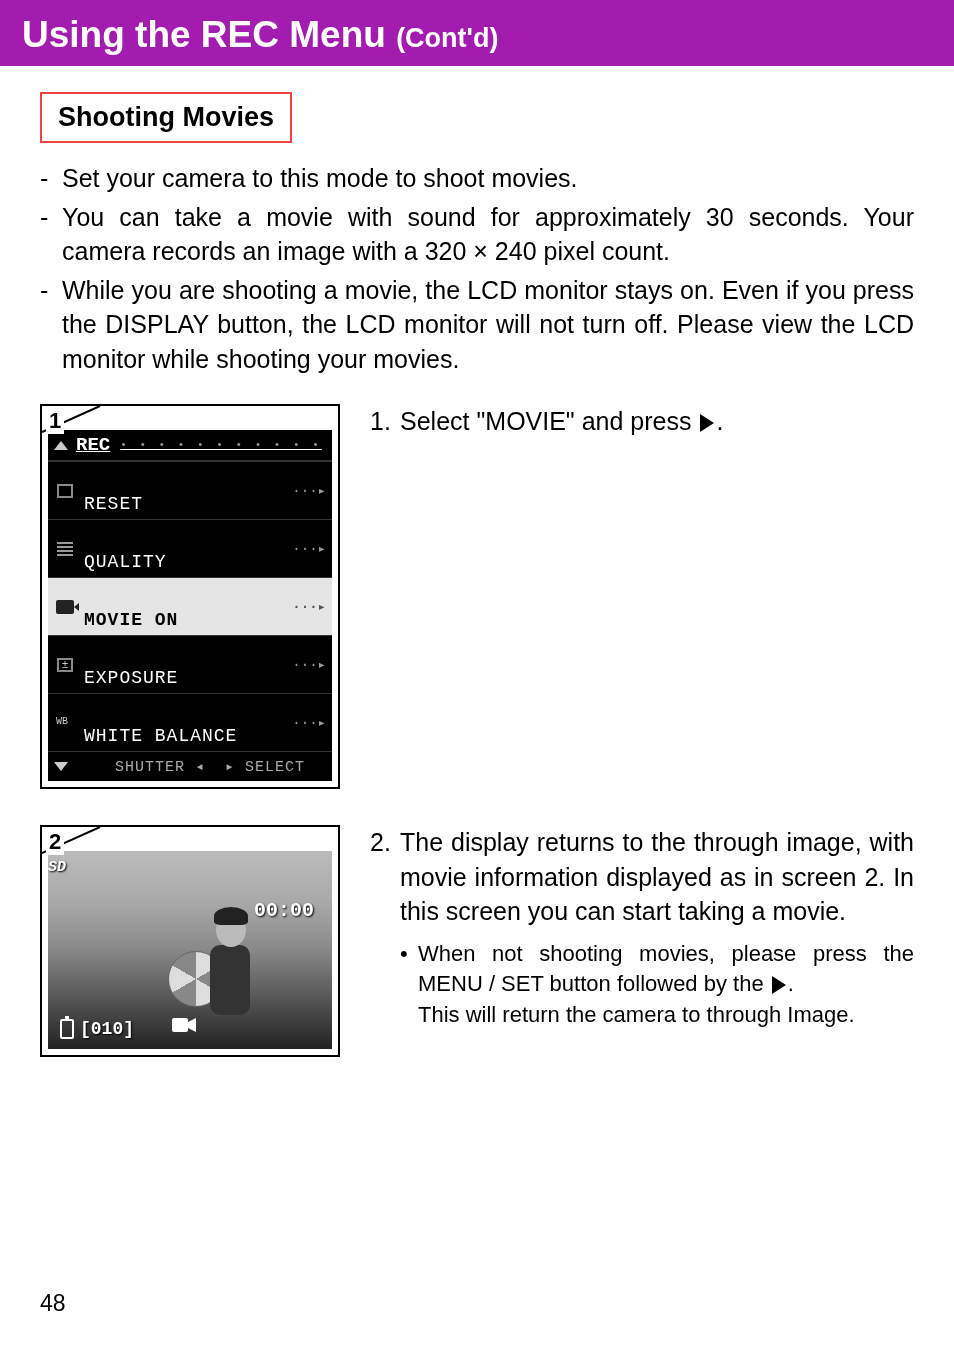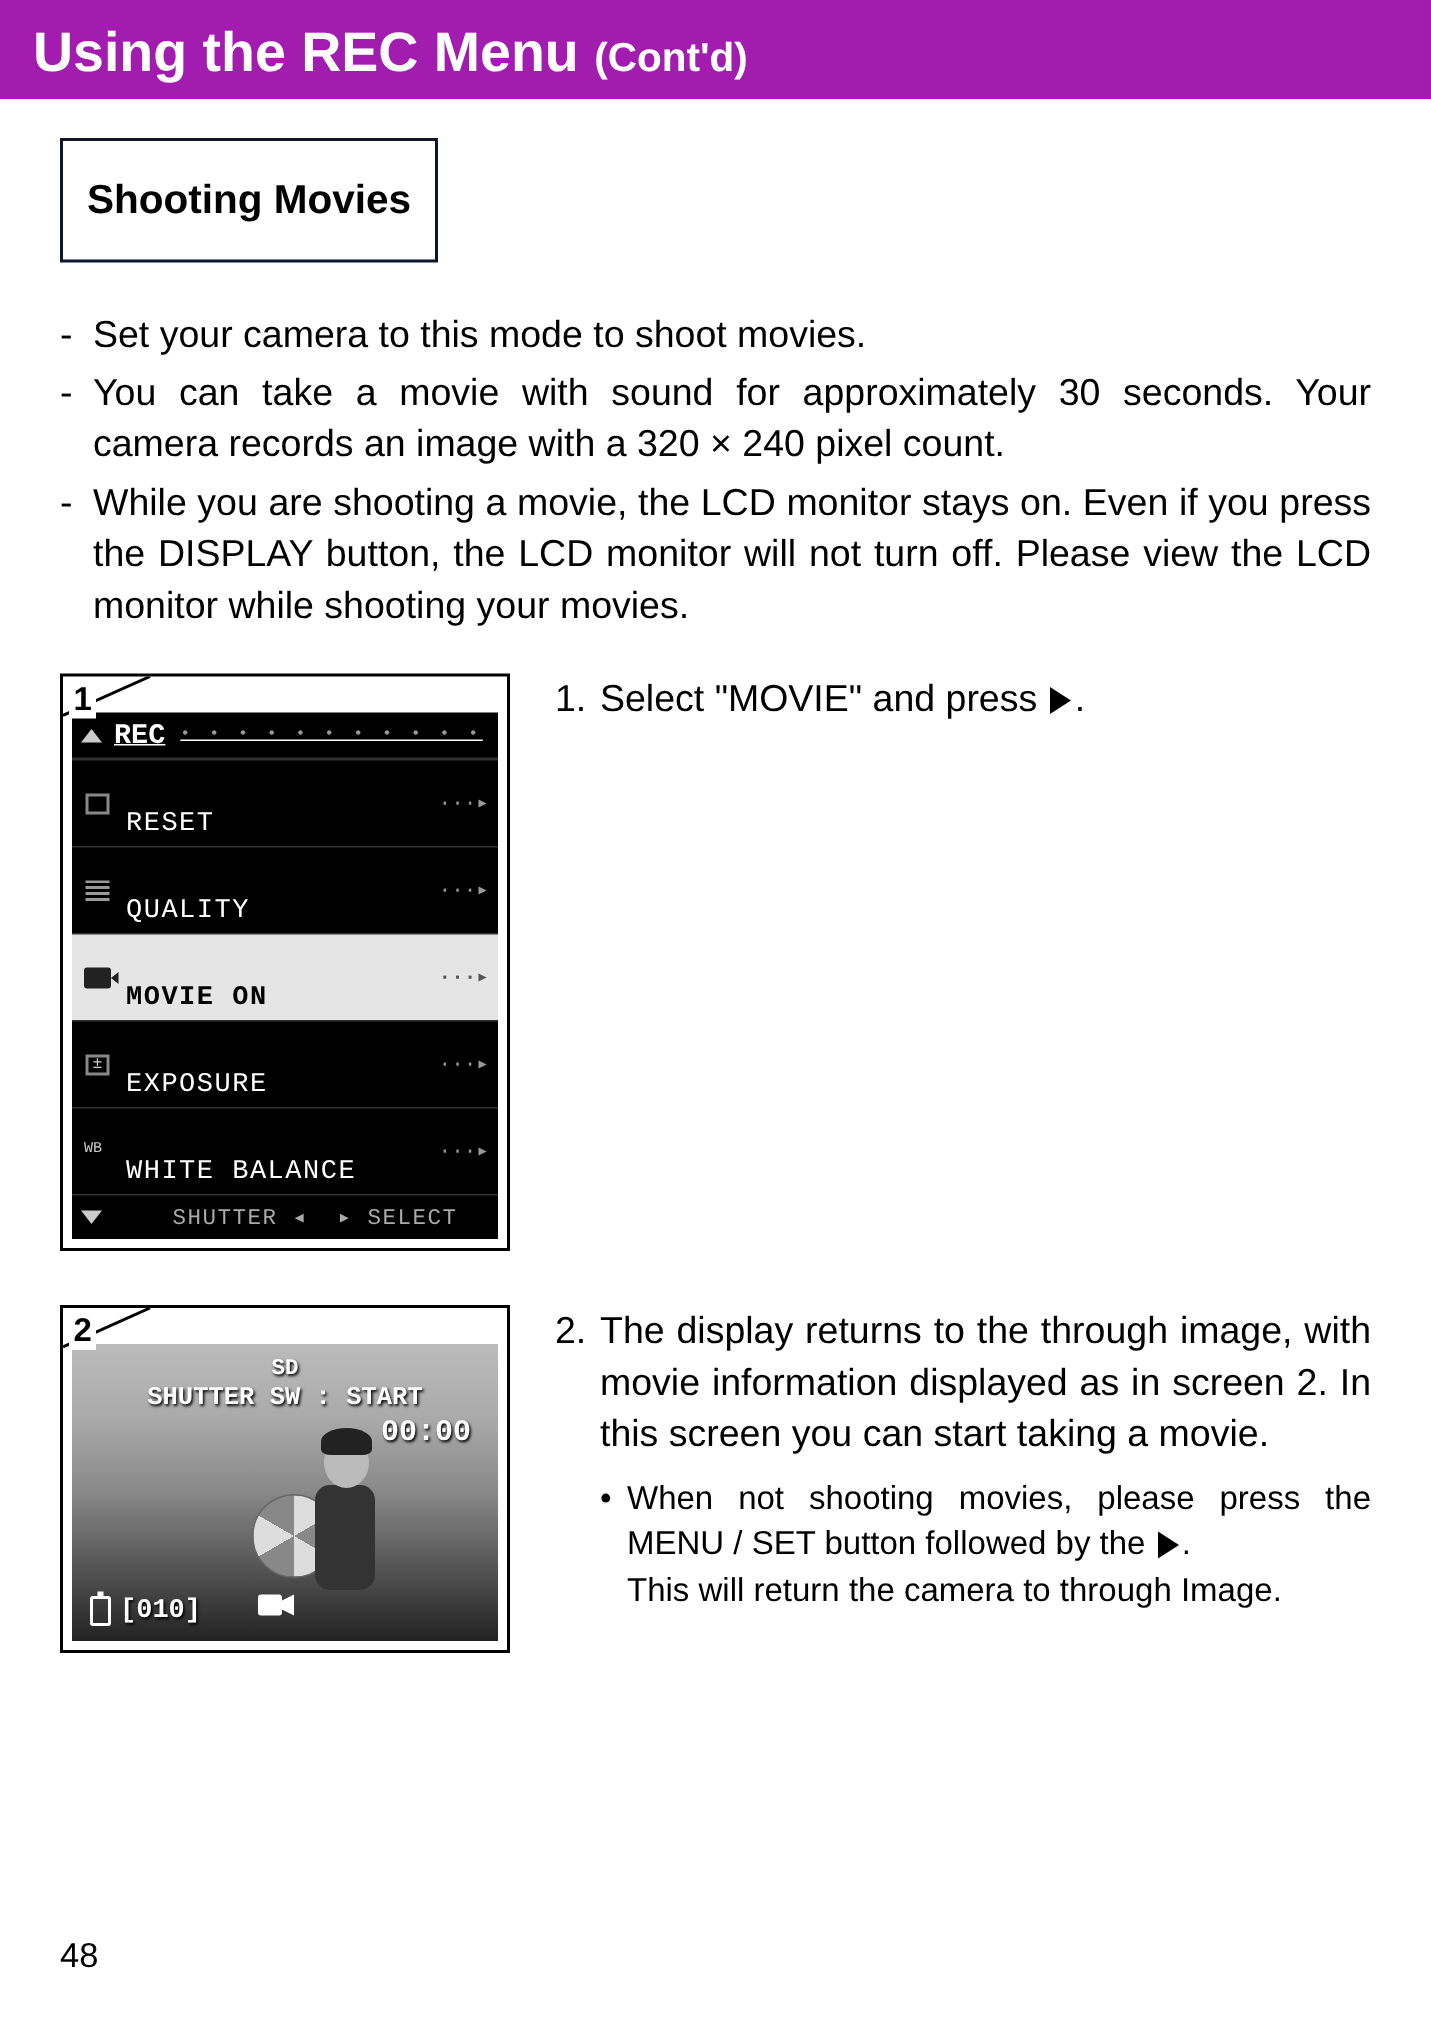--- a/index.html
+++ b/index.html
@@ -26,25 +26,25 @@
     }
     .header-cont {
       font-size: 27px;
       font-weight: bold;
     }
     .content {
       padding: 0 40px;
     }
     .section-label {
       display: inline-block;
-      border: 2px solid #0f172a;
-      padding: 24px 16px;
+      border: 2px solid #ef4444;
+      padding: 8px 16px;
       font-size: 27px;
       font-weight: bold;
-      margin-bottom: 31px;
+      margin-bottom: 18px;
     }
     .bullet-list {
       font-size: 25px;
       line-height: 1.38;
       margin-bottom: 28px;
     }
     .bullet-item {
       display: flex;
       margin-bottom: 4px;
     }
@@ -182,21 +182,22 @@
       position: relative;
       font-family: "Courier New", monospace;
       color: #fff;
       font-weight: bold;
     }
     .photo-overlay-top {
       position: absolute;
       top: 8px;
       left: 0;
       right: 0;
-      text-align: center;
+      text-align: left;
+      font-style: italic;
     }
     .photo-sd {
       font-size: 15px;
       text-shadow: 1px 1px 2px #000;
     }
     .photo-shutter {
       font-size: 17px;
       margin-top: 2px;
       text-shadow: 1px 1px 2px #000;
     }
@@ -473,21 +474,20 @@
   <div class="step-row">
     <div class="screenshot-box">
       <div class="box-number">2</div>
       <svg class="box-diagonal">
             <line x1="0" y1="26" x2="58" y2="0" stroke="#000" stroke-width="2"></line>
           </svg>
       <div class="screenshot-inner">
         <div class="photo-box">
           <div class="photo-overlay-top">
             <div class="photo-sd">SD</div>
-            <div class="photo-shutter">SHUTTER SW : START</div>
           </div>
           <div class="photo-time">00:00</div>
           <div class="child-figure">
             <div class="ball"></div>
             <div class="child-body"></div>
             <div class="child-head"></div>
             <div class="child-hair"></div>
           </div>
           <div class="photo-bottom">
             <span class="battery-icon"></span>

